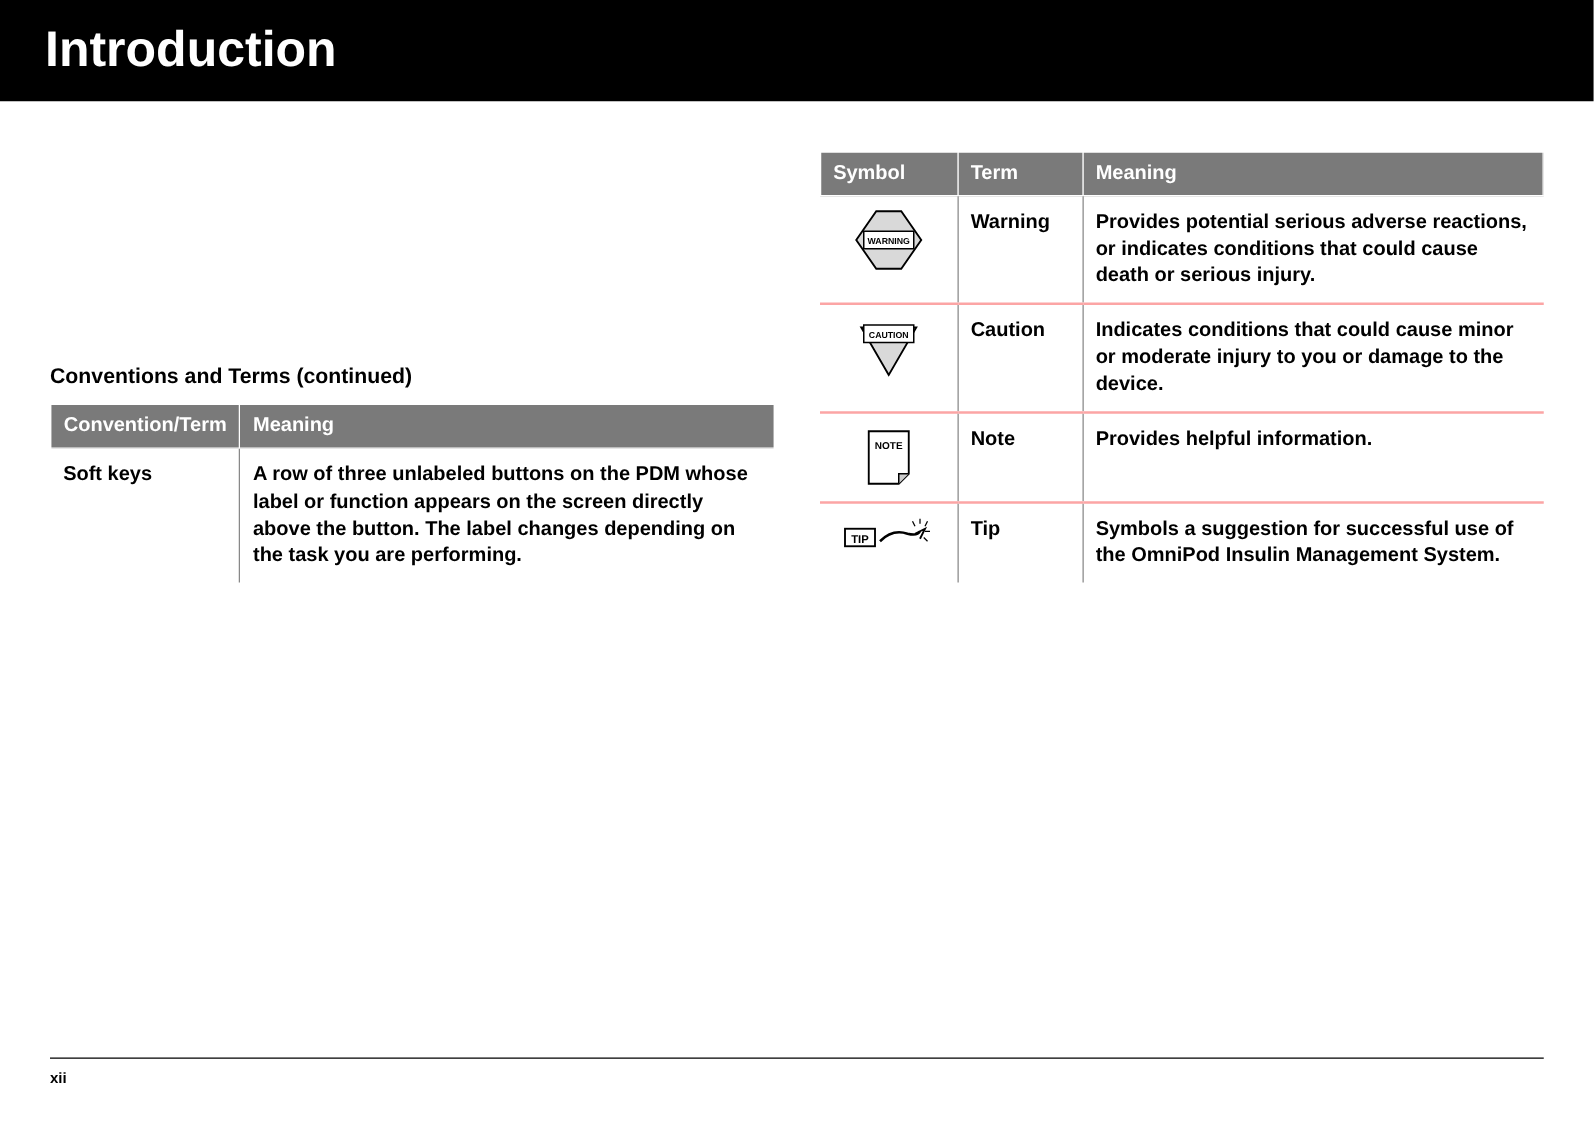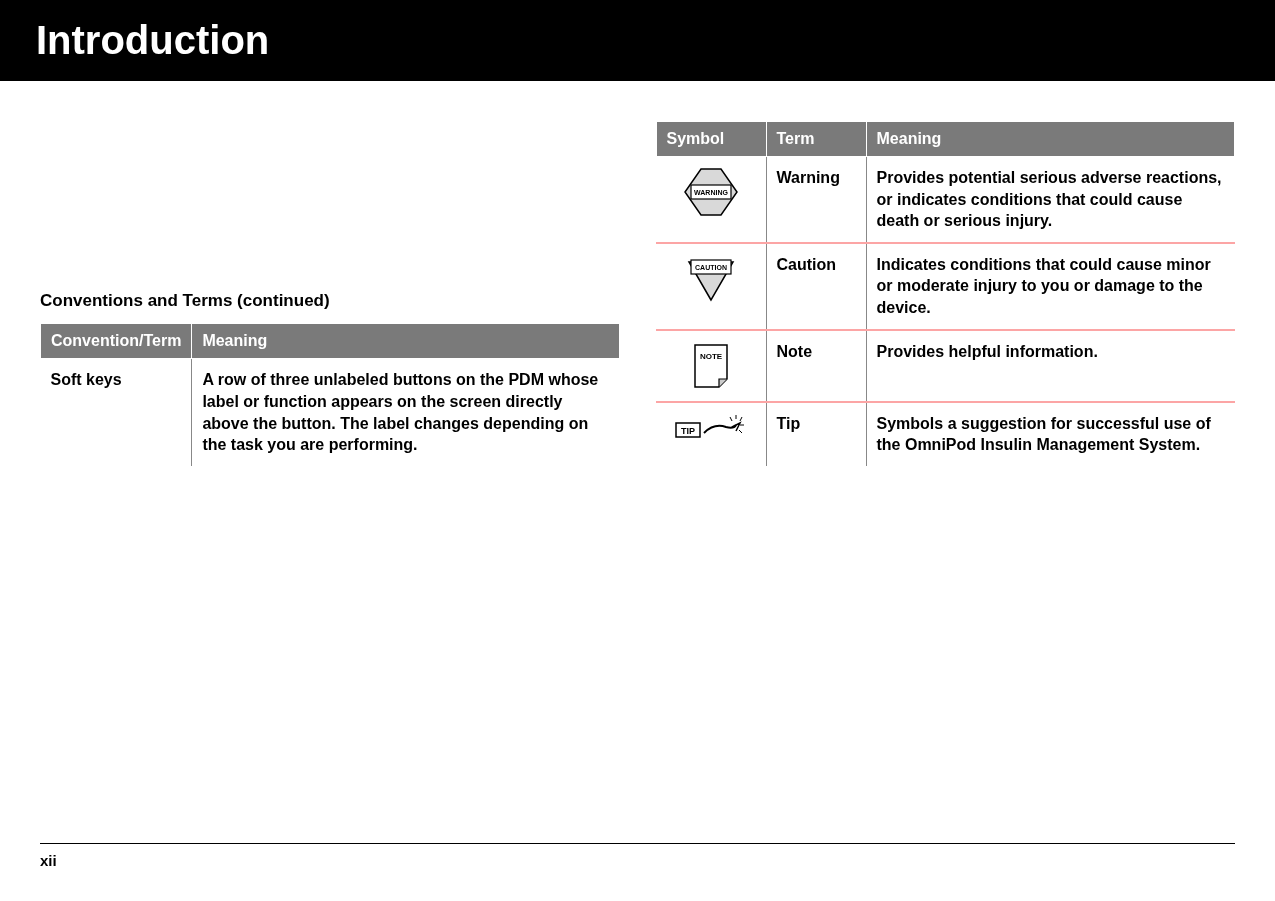--- a/index.html
+++ b/index.html
@@ -60,21 +60,21 @@
   .symbol-cell { text-align: center; width: 110px; }
   .term-col { width: 100px; }
   .no-bottom td { border-bottom: none; }
   .footer {
     position: absolute;
     bottom: 32px;
     left: 40px;
     right: 40px;
     border-top: 1px solid #000;
     padding-top: 8px;
-    font-size: 15px;
+    font-size: 12px;
     font-weight: 700;
   }
   
   svg { display: block; margin: 0 auto; }
 </style>
 </head>
 <body>
 
 <div class="header-band">
   <div class="header-title">Introduction</div>

